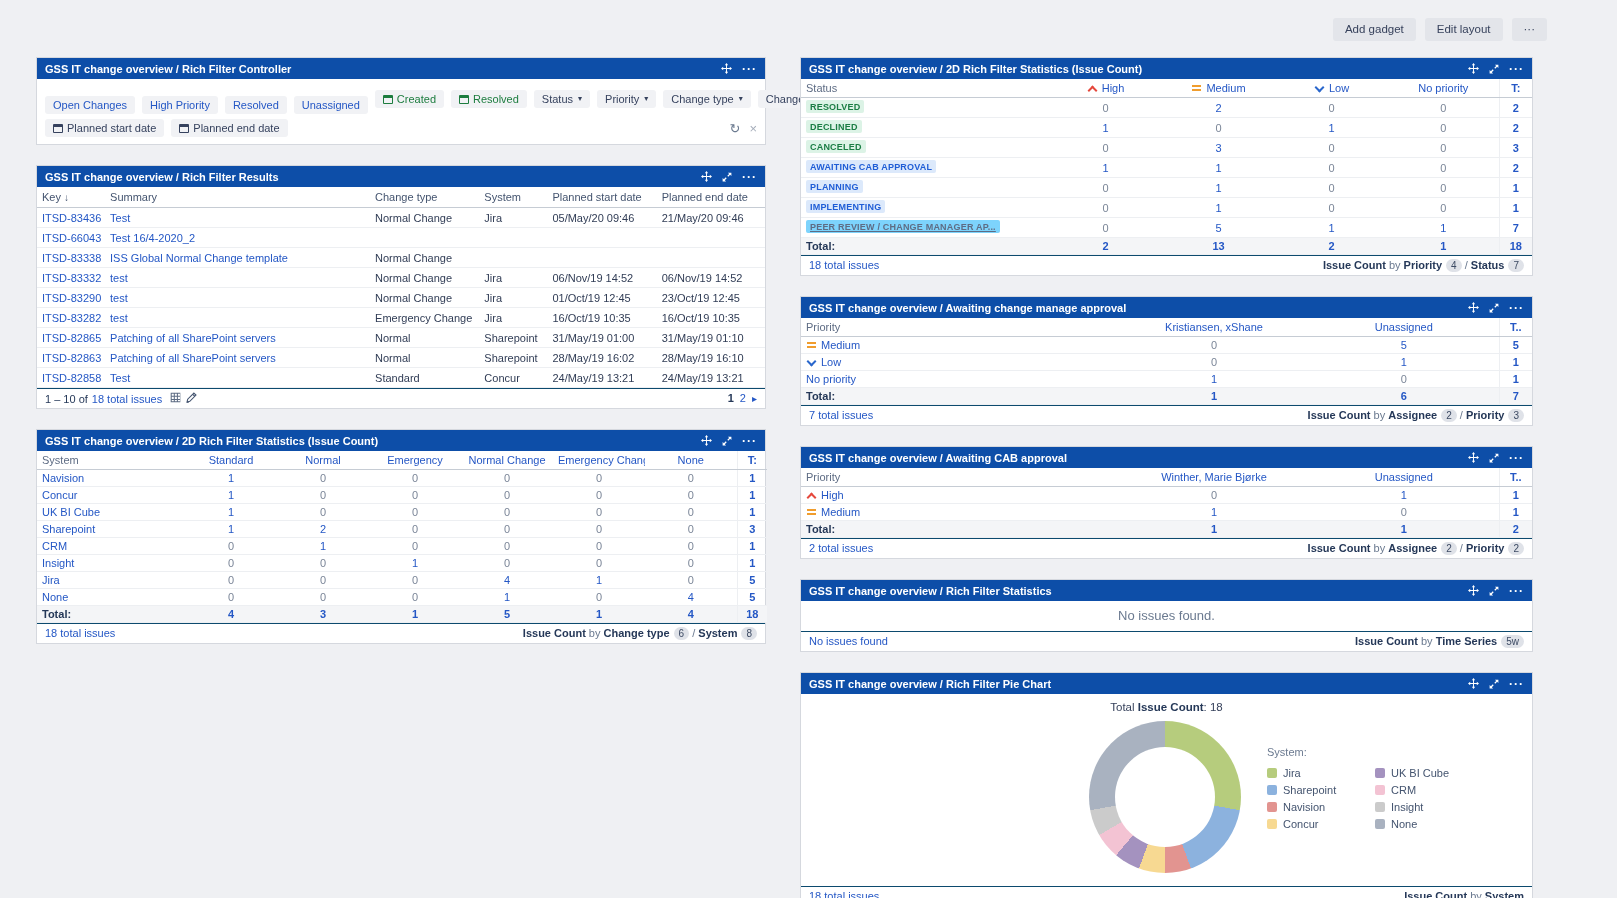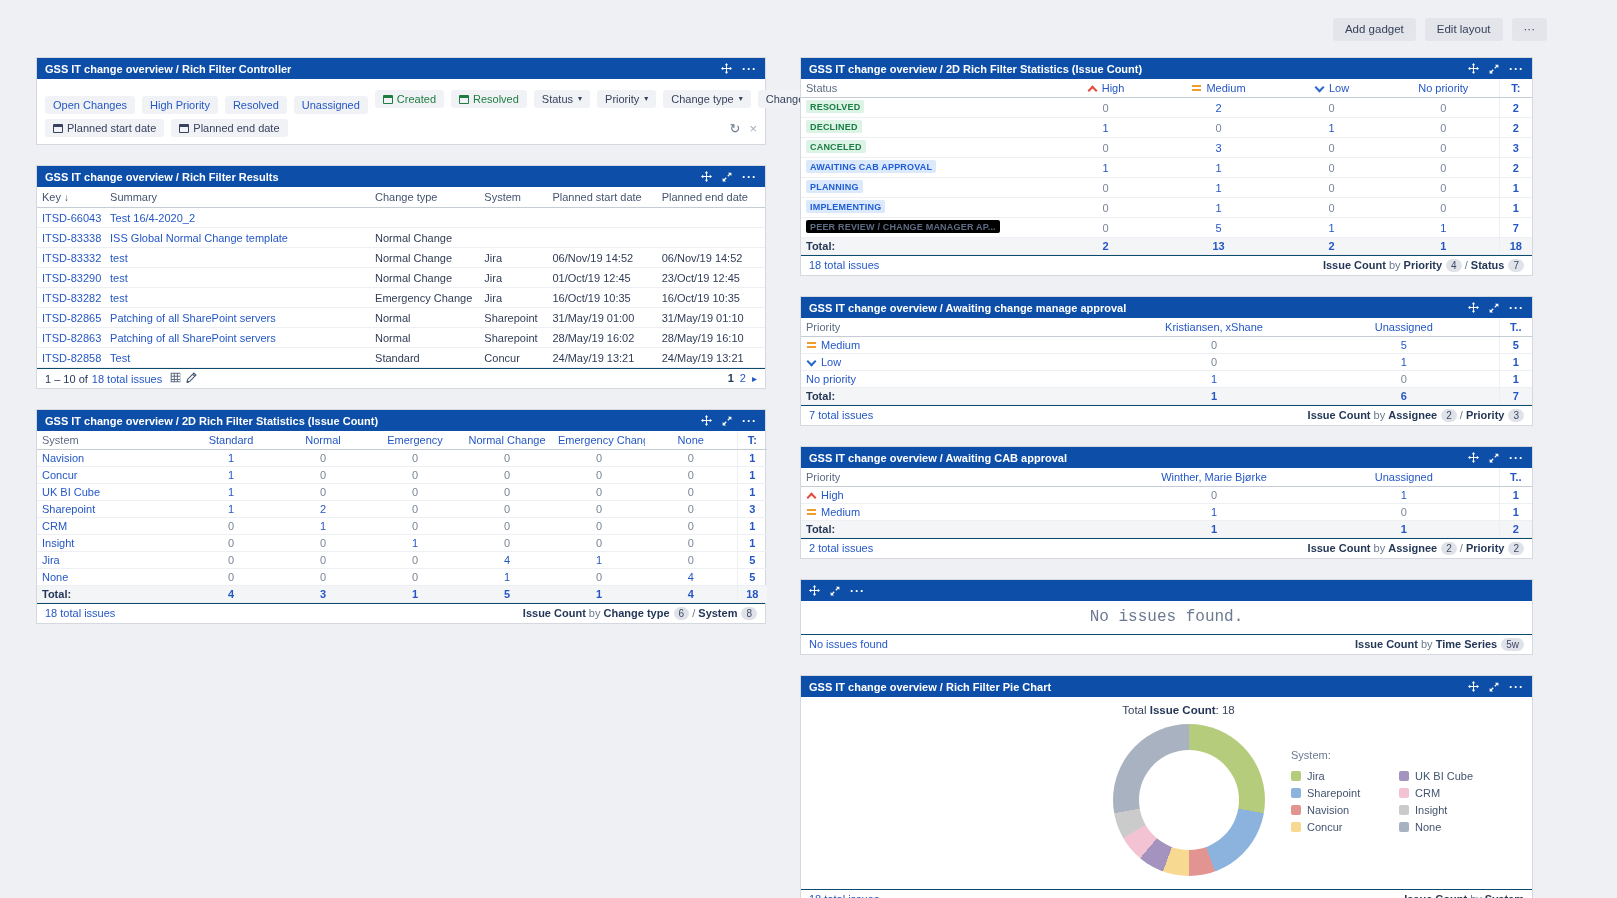--- a/index.html
+++ b/index.html
@@ -77,41 +77,41 @@
   .num.zero { color:#7b8698; }
   .num.nz { color:#2457c5; cursor:pointer; }
   .tcol .num { color:#2457c5; font-weight:bold; }
   tr.total td { background:#f4f5f7; border-top:1px solid #bfc6cf; font-weight:bold; }
   tr.total td.first { color:#253858; }
   tr.total .num { color:#2457c5; }
   
   .badge { display:inline-block; font-size:9px; font-weight:bold; border-radius:2px; padding:1.5px 4px; letter-spacing:.2px; cursor:pointer; max-width:100%; overflow:hidden; white-space:nowrap; }
   .badge.green { background:#dcf3e6; color:#1b7d44; }
   .badge.blue  { background:#dce9fb; color:#1f5dd6; }
-  .badge.gray  { background:#000000; color:#5e6c84; }
+  .badge.gray  { background:#7dd3fc; color:#5e6c84;text-decoration:underline; }
   
   .pr-ico { display:inline-block; width:11px; height:9px; position:relative; margin-right:4px; vertical-align:-1px; }
   .pr-ico.high::before { content:""; position:absolute; left:2px; top:3px; width:5px; height:5px;
     border-top:2px solid #e5483c; border-left:2px solid #e5483c; transform:rotate(45deg); }
   .pr-ico.low::before { content:""; position:absolute; left:2px; top:0; width:5px; height:5px;
     border-bottom:2px solid #2a67cc; border-right:2px solid #2a67cc; transform:rotate(45deg); }
   .pr-ico.medium::before { content:""; position:absolute; left:1px; top:1px; width:9px; height:2px;
     background:#f09d2e; box-shadow:0 4px 0 #f09d2e; }
   .prio-label { color:#2457c5; cursor:pointer; }
   
   .foot-left { display:flex; align-items:center; gap:4px; color:#253858; }
   .foot-icons { display:flex; align-items:center; gap:5px; margin-left:4px; }
   .pager { display:flex; align-items:center; gap:6px; }
   .page { color:#2457c5; cursor:pointer; }
   .page.current { color:#253858; font-weight:bold; }
   .next-ico { color:#2457c5; font-size:10px; cursor:pointer; }
   
-  .empty-body { text-align:center; color:#6b7a90; font-size:16px; padding:7px 0 8px 0;font-family:Liberation Mono, monospace; }
-  
-  .pie-body { position:relative; height:192px;margin-left:24px; }
+  .empty-body { text-align:center; color:#6b7a90; font-size:13px; padding:7px 0 8px 0; }
+  
+  .pie-body { position:relative; height:192px; }
   .pie-title { position:absolute; top:7px; width:100%; text-align:center; font-size:11.5px; color:#37425c; }
   .donut { position:absolute; left:288px; top:27px; width:152px; height:152px; border-radius:50%; }
   .donut::after { content:""; position:absolute; inset:26px; background:#fff; border-radius:50%; }
   .legend { position:absolute; left:466px; top:52px; font-size:11px; color:#44546f; }
   .legend-title { color:#6b7a90; margin-bottom:6px; }
   .legend-grid { display:grid; grid-auto-flow:column; grid-template-rows:repeat(4,17px); grid-template-columns:108px 108px; }
   .legend-item { display:flex; align-items:center; gap:6px; }
   .swatch { width:10px; height:10px; border-radius:2px; display:inline-block; }
 </style>
 </head>
@@ -219,20 +219,28 @@
           <tr>
             <th><span>Key</span> <span class="sort-ico">↓</span></th>
             <th><span>Summary</span></th>
             <th><span>Change type</span></th>
             <th><span>System</span></th>
             <th><span>Planned start date</span></th>
             <th><span>Planned end date</span></th>
           </tr>
         </thead>
         <tbody>
+          <tr>
+            <td><a class="link">ITSD-83436</a></td>
+            <td><a class="link">Test</a></td>
+            <td>Normal Change</td>
+            <td>Jira</td>
+            <td>05/May/20 09:46</td>
+            <td>21/May/20 09:46</td>
+          </tr>
           <tr>
             <td><a class="link">ITSD-66043</a></td>
             <td><a class="link">Test 16/4-2020_2</a></td>
             <td></td>
             <td></td>
             <td></td>
             <td></td>
           </tr>
           <tr>
             <td><a class="link">ITSD-83338</a></td>
@@ -685,20 +693,21 @@
         </tbody>
       </table>
     <div class="g-foot">
       <a class="blue">2 total issues</a>
       <span id="foot-awaiting-cab"><b class="stat">Issue Count</b><span class="dim"> by </span><b class="stat">Assignee</b><span class="cnt">2</span><span class="dim"> / </span><b class="stat">Priority</b><span class="cnt">2</span></span>
     </div>
   </div>
 
   <div class="gadget">
     <div class="g-head">
+      <span class="g-title">GSS IT change overview / Rich Filter Statistics</span>
       <span class="g-tools">
         <span>
             <svg width="11" height="11" viewBox="0 0 16 16">
               <path d="M8 0l2.4 3.2H5.6L8 0zm0 16l-2.4-3.2h4.8L8 16zM0 8l3.2-2.4v4.8L0 8zm16 0l-3.2 2.4V5.6L16 8zM7.3 3h1.4v10H7.3zM3 7.3h10v1.4H3z" fill="#fff"></path>
             </svg>
           </span>
         <span>
             <svg width="10" height="10" viewBox="0 0 16 16">
               <path d="M9.5 1H15v5.5l-2-2-3 3-1.5-1.5 3-3-2-2zM6.5 15H1V9.5l2 2 3-3L7.5 10l-3 3 2 2z" fill="#fff"></path>
             </svg>

